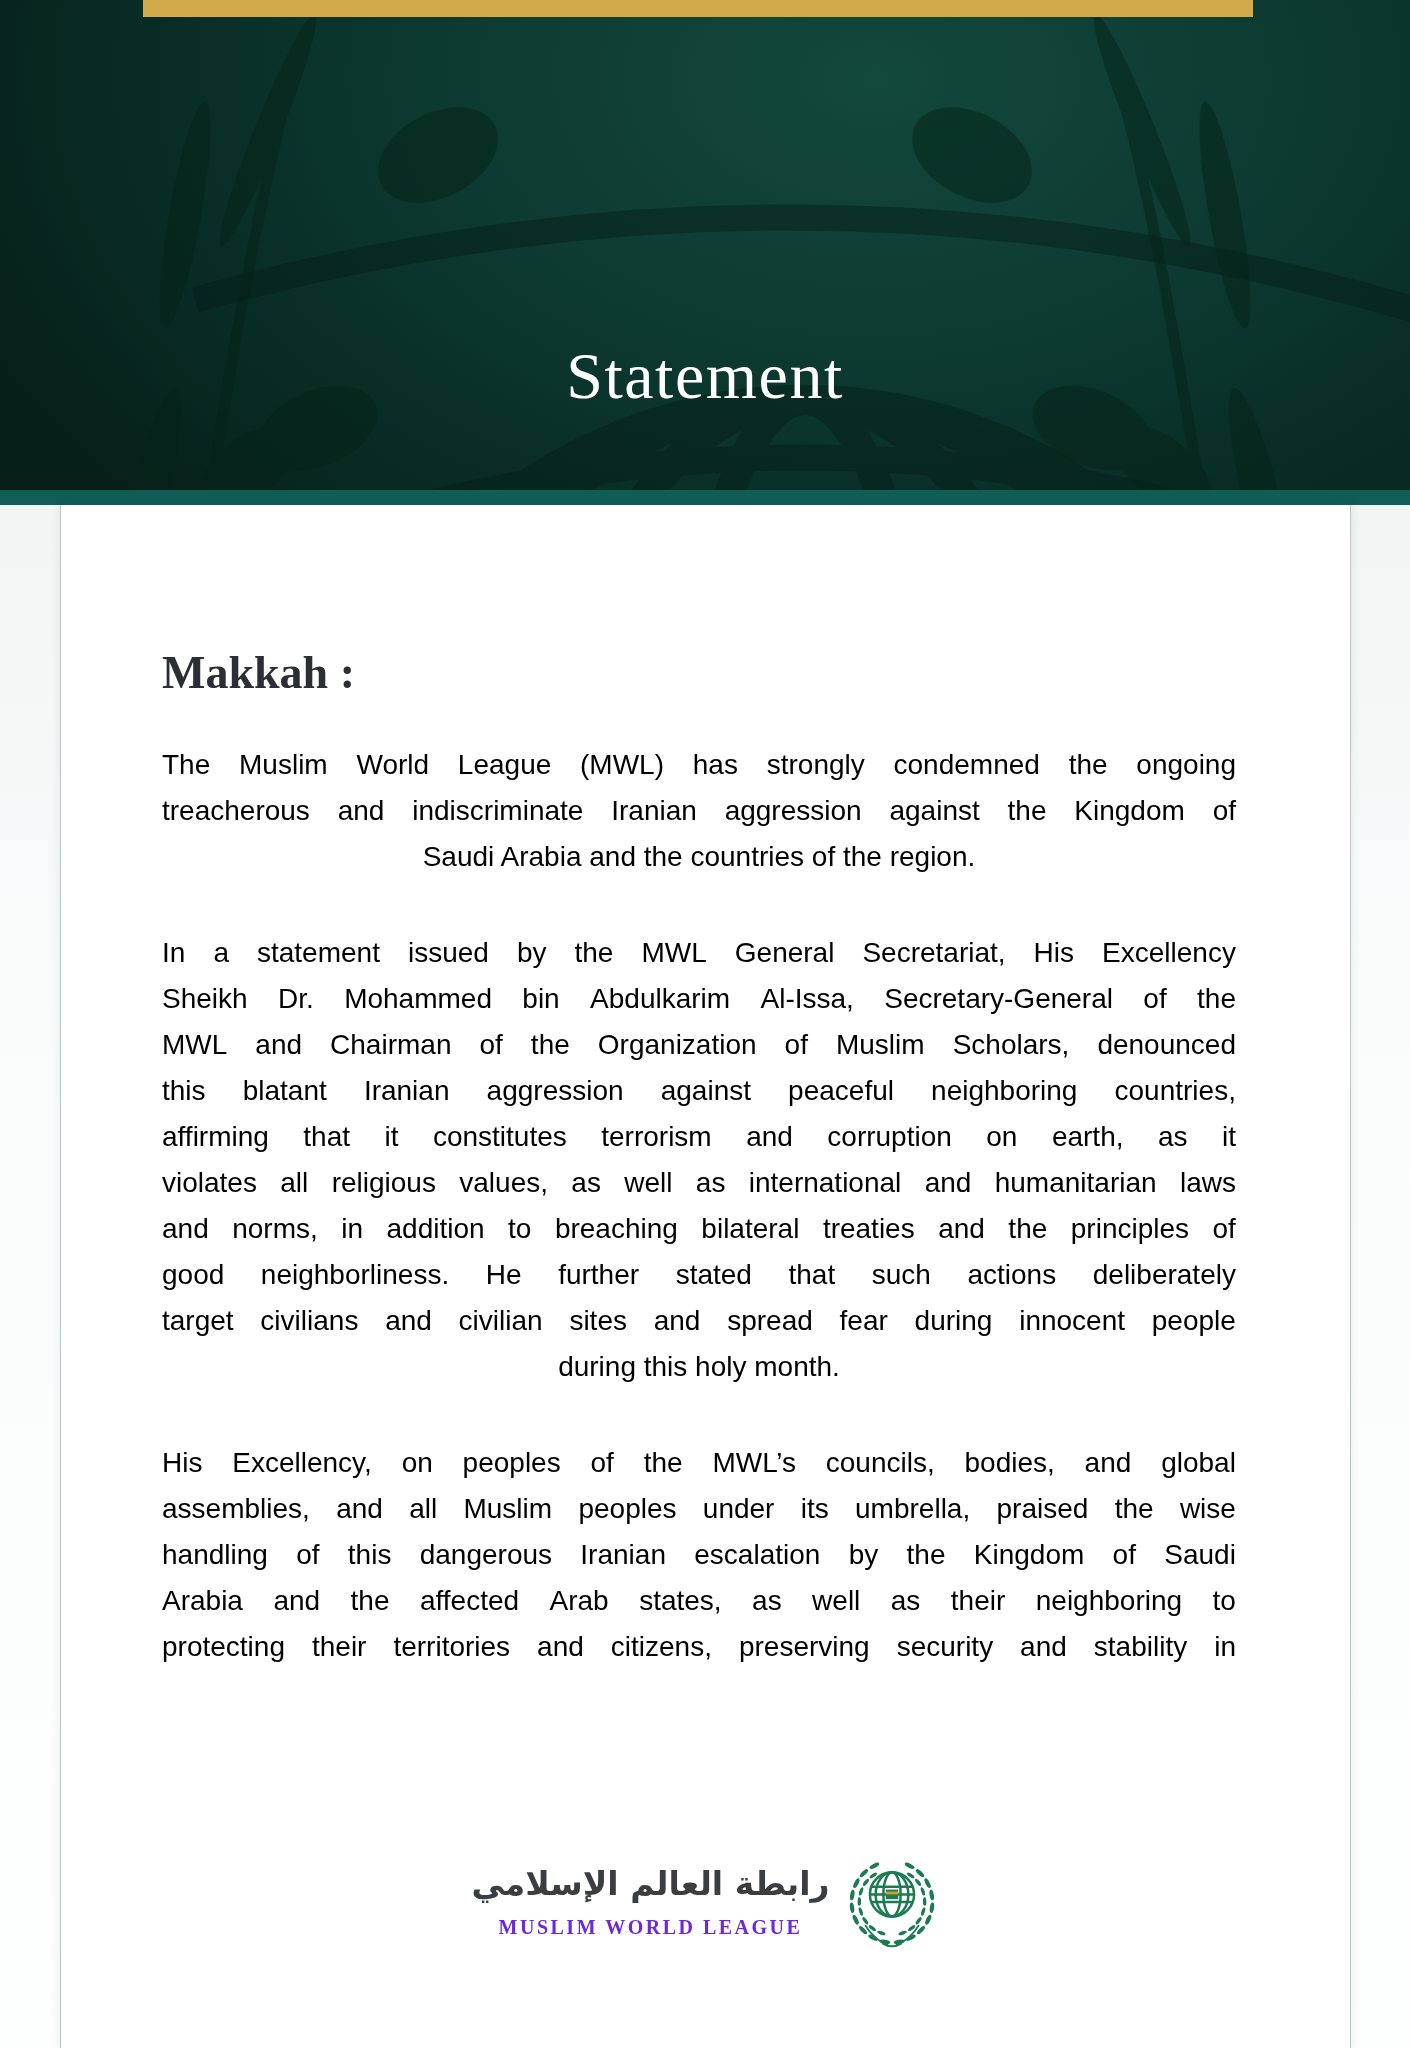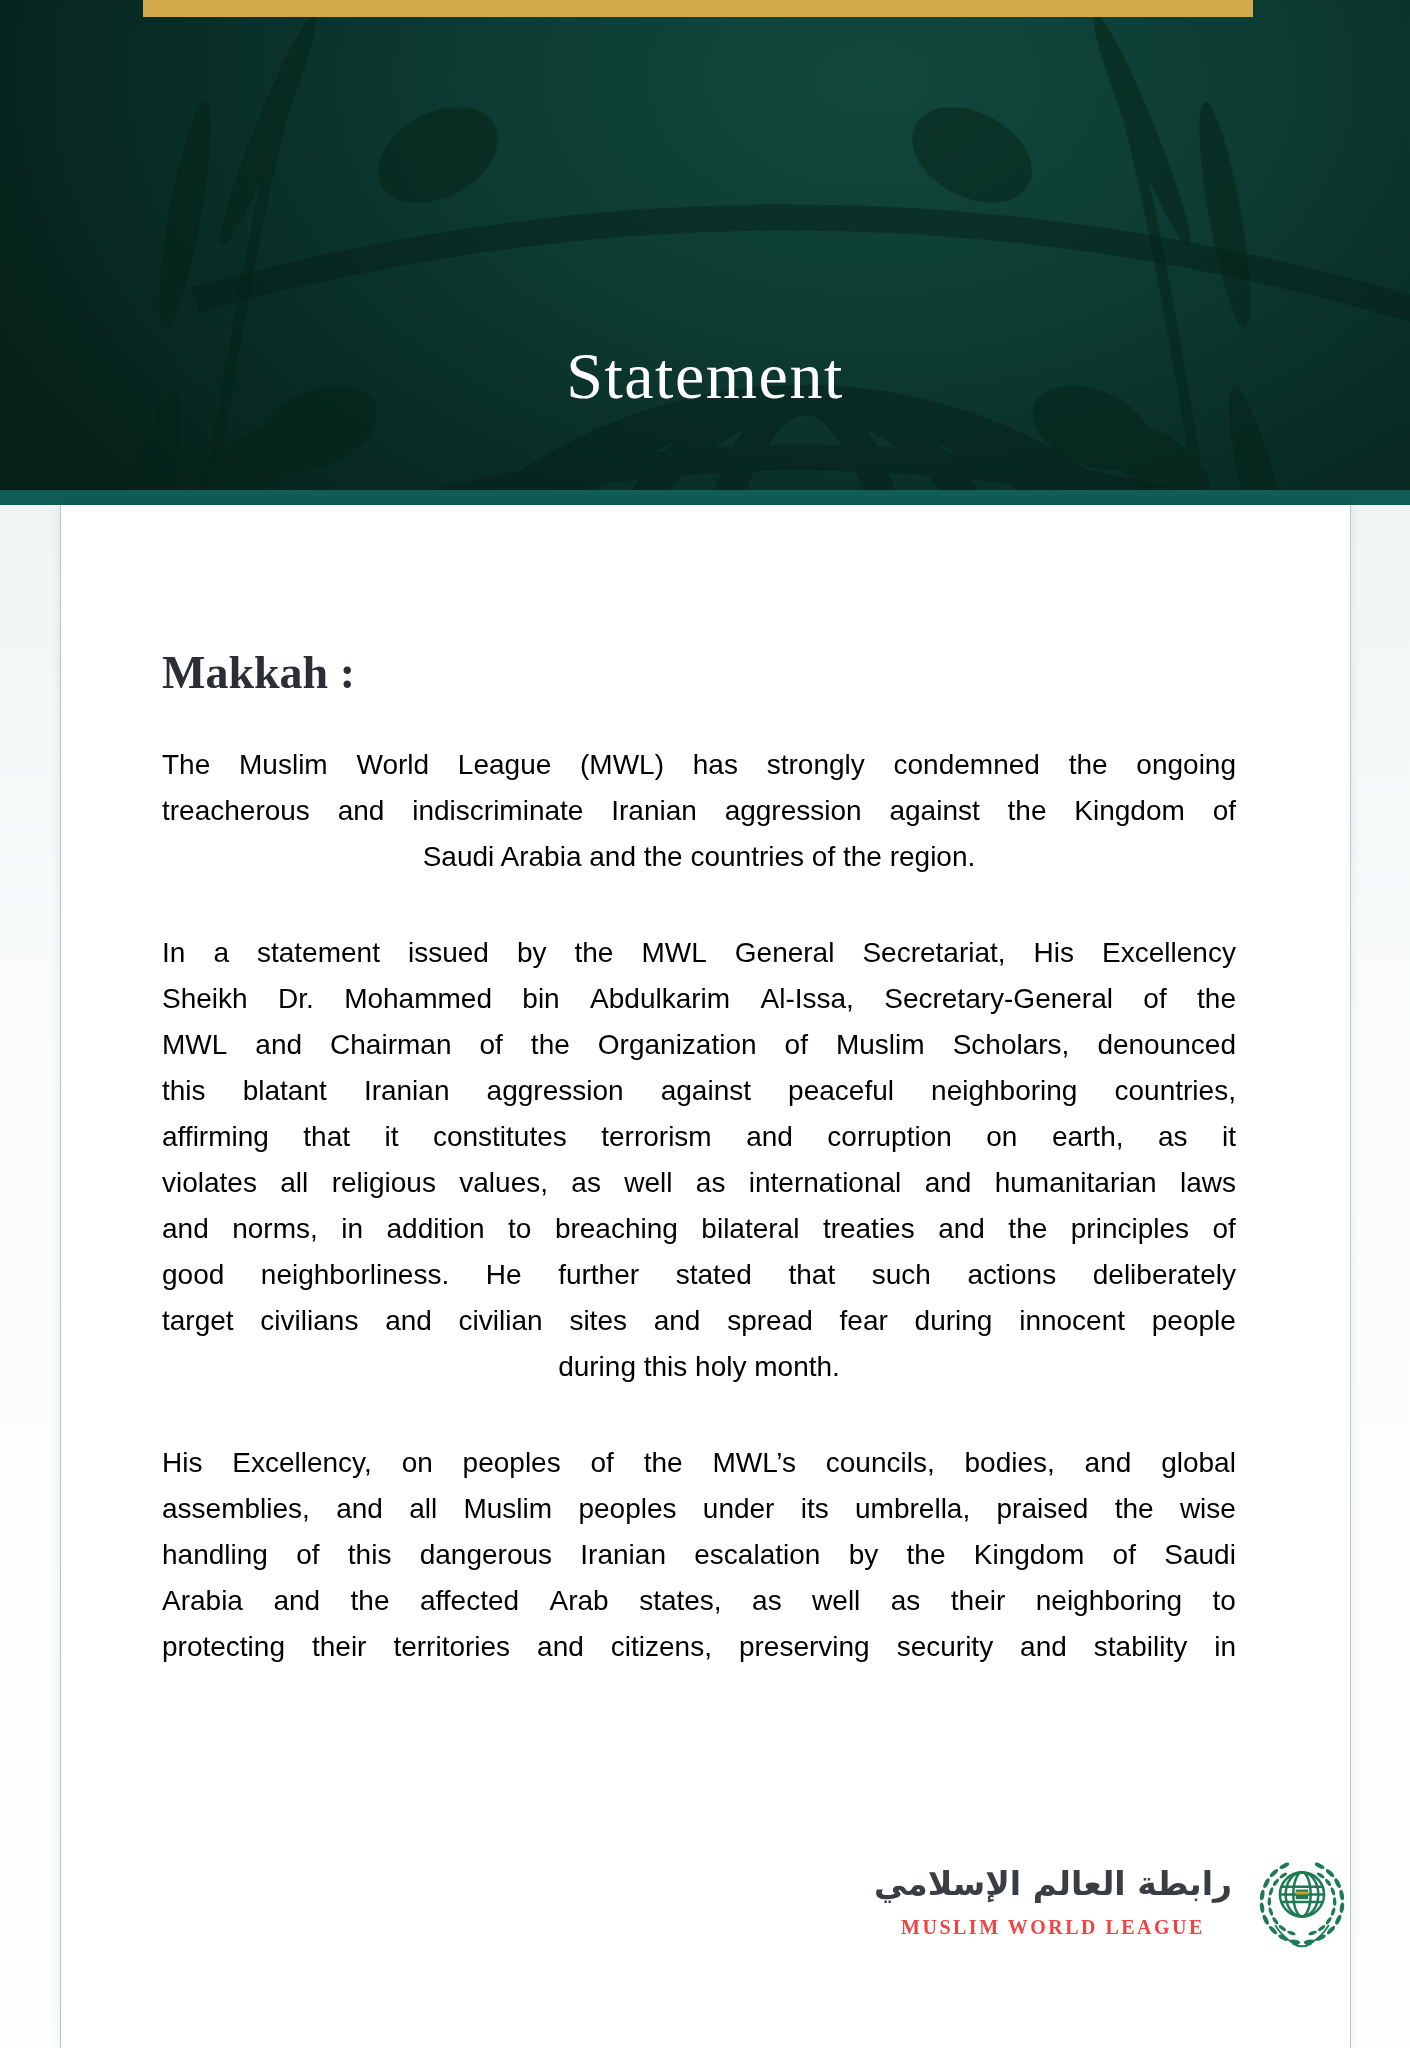--- a/index.html
+++ b/index.html
@@ -29,26 +29,26 @@
 
   .paragraphs{margin-top:0;}
   .para{margin-top:50px;font-size:28px;color:#000000;}
   .para:first-child{margin-top:46px;}
   .pline{display:flex;justify-content:space-between;line-height:46px;height:46px;
          white-space:nowrap;}
   .pline.last{display:block;text-align:center;}
 
   
   .logo-row{position:absolute;left:0;top:1350px;width:1289px;display:flex;
-            justify-content:flex-end;align-items:flex-start;gap:22px;}
+            justify-content:center;align-items:flex-start;gap:14px;}
   .logo-text-col{text-align:center;}
   .logo-arabic{direction:rtl;font-family:"DejaVu Sans",sans-serif;font-weight:bold;
                font-size:33px;line-height:58px;color:#3a3d41;}
   .logo-latin{margin-top:2px;font-family:"Liberation Serif",serif;font-weight:bold;
-              font-size:20px;line-height:24px;letter-spacing:2.5px;color:#ef4444;}
+              font-size:20px;line-height:24px;letter-spacing:2.5px;color:#6d28d9;}
 </style>
 </head>
 <body>
 
 <div class="page">
 
   <div class="header">
     <svg class="header-art" width="1410" height="490" viewBox="0 0 1410 490">
 
       <g stroke="#041d17" stroke-width="30" fill="none" opacity="0.45">

